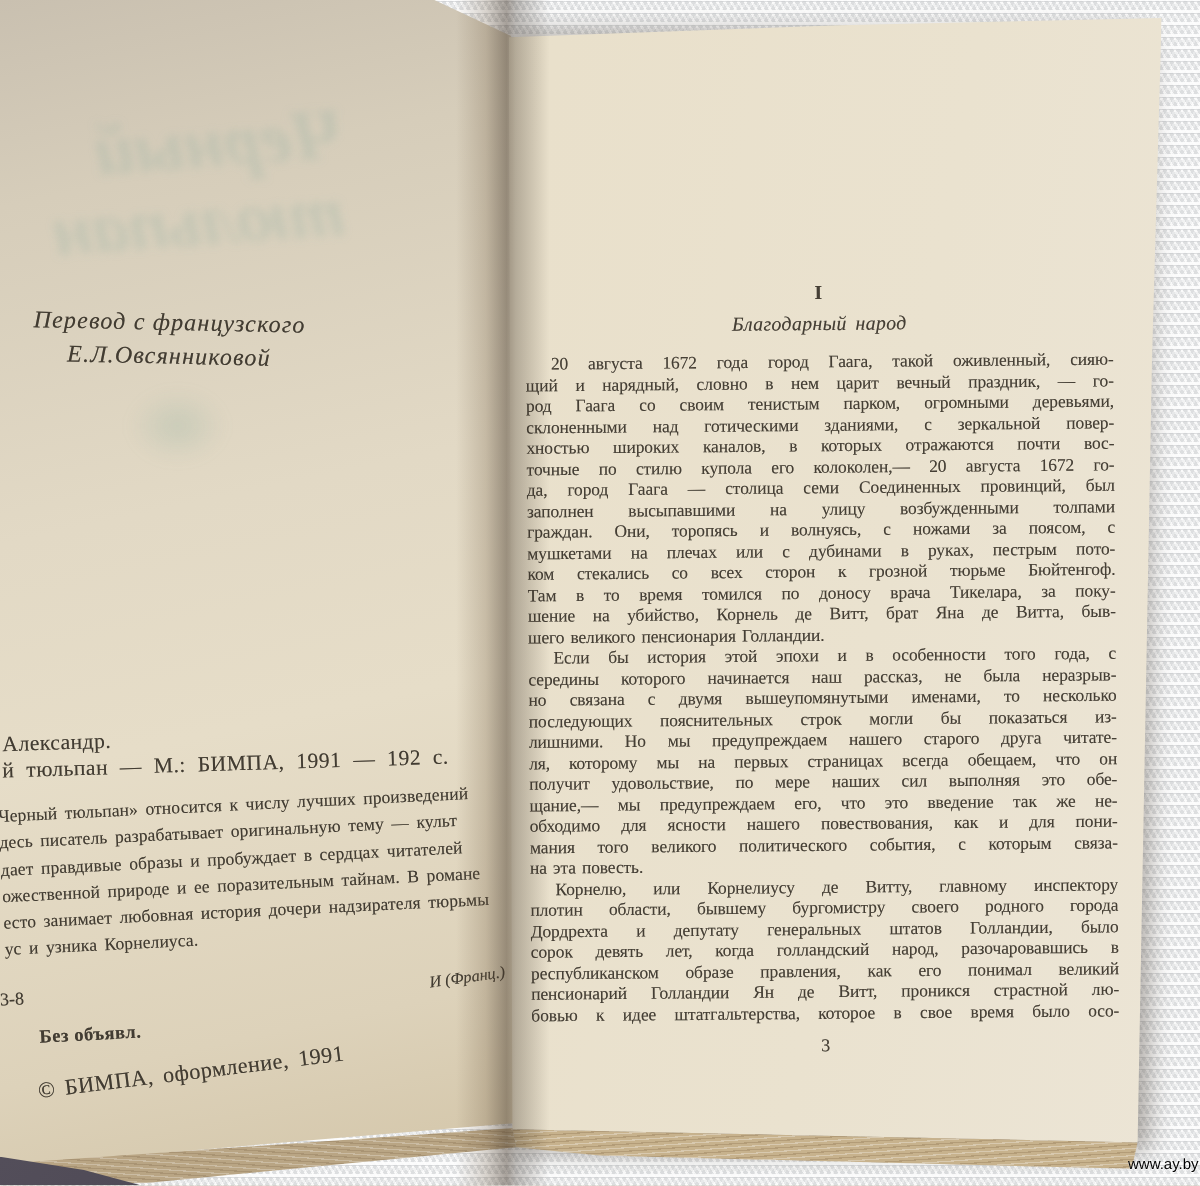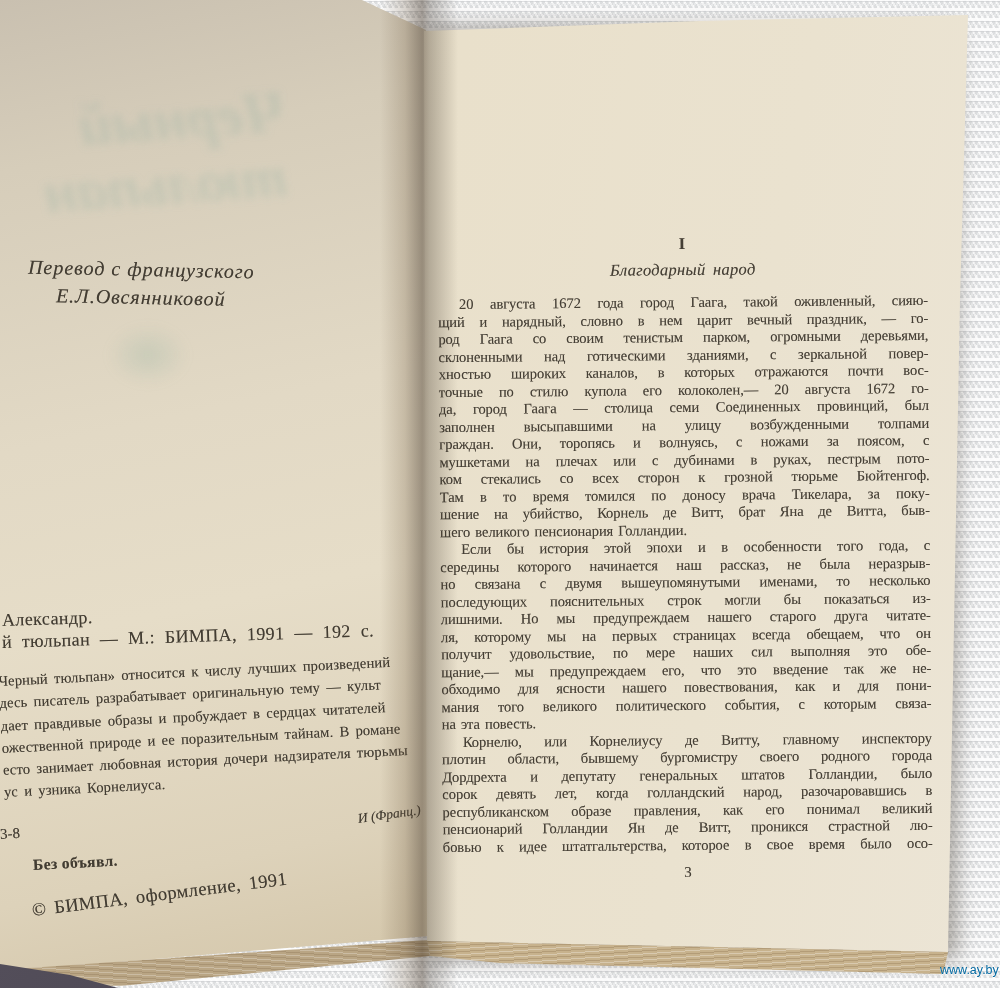--- a/index.html
+++ b/index.html
@@ -100,21 +100,21 @@
     font-size:14.6px;line-height:17.5px;height:17.5px;overflow:hidden;
     text-align:justify;text-align-last:justify;word-spacing:1.5px;letter-spacing:-.1px;
   }
   .body-text .para.flush .line:last-child{text-align-last:left;}
   .body-text .para .line:first-child{text-indent:21px;}
   .page-number{position:absolute;left:0;top:866px;width:100%;text-align:center;font-size:15px;}
 
   
   .watermark{
     left:940px;top:963px;font-family:"Liberation Sans","DejaVu Sans",sans-serif;
-    font-size:12.5px;color:#0369a1;text-shadow:0 1px 0 rgba(255,255,255,.7);
+    font-size:12.5px;color:#000000;text-shadow:0 1px 0 rgba(255,255,255,.7);
   }
 </style>
 </head>
 <body>
 
 <div id="stage">
 
   <div class="abs book-shadow"></div>
 
   <div class="abs left-page">

